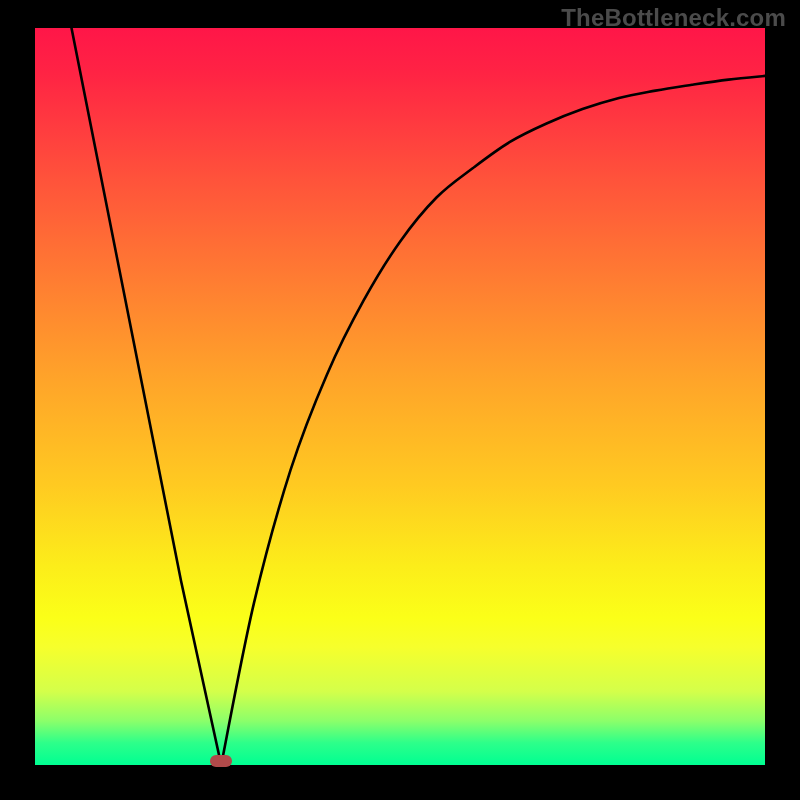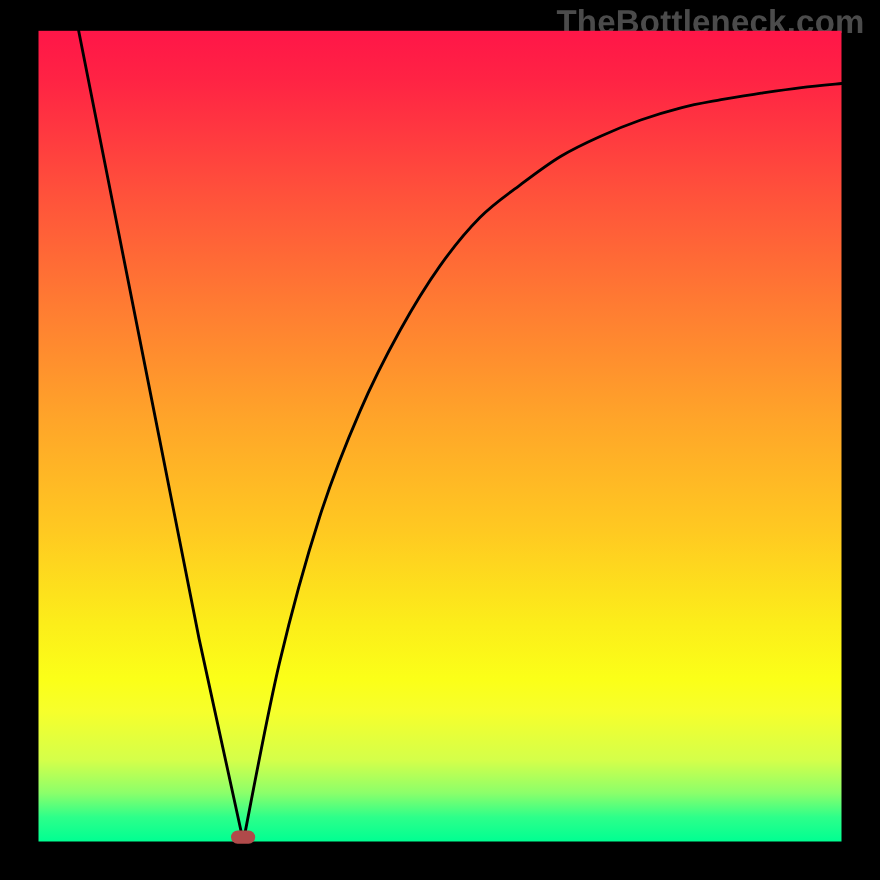--- a/index.html
+++ b/index.html
@@ -39,21 +39,21 @@
       #8cff6a 94%,
       #2dff8a 97%,
       #00ff92 100%
     );
   }
   .watermark {
     position: absolute;
     top: 4px;
     right: 14px;
     color: #4b4b4b;
-    font-size: 30px;
+    font-size: 24px;
     font-weight: 600;
     letter-spacing: 0.2px;
     user-select: none;
   }
   svg.curve {
     position: absolute;
     left: 0;
     top: 0;
     width: 730px;
     height: 737px;

